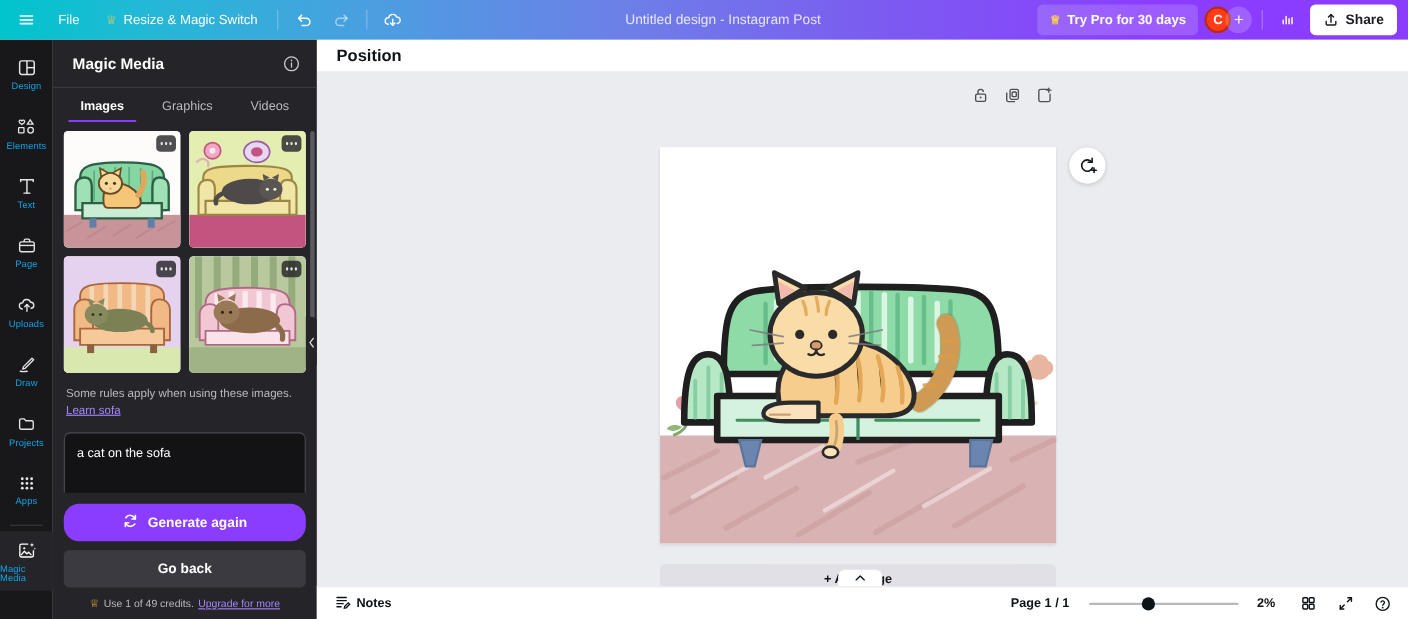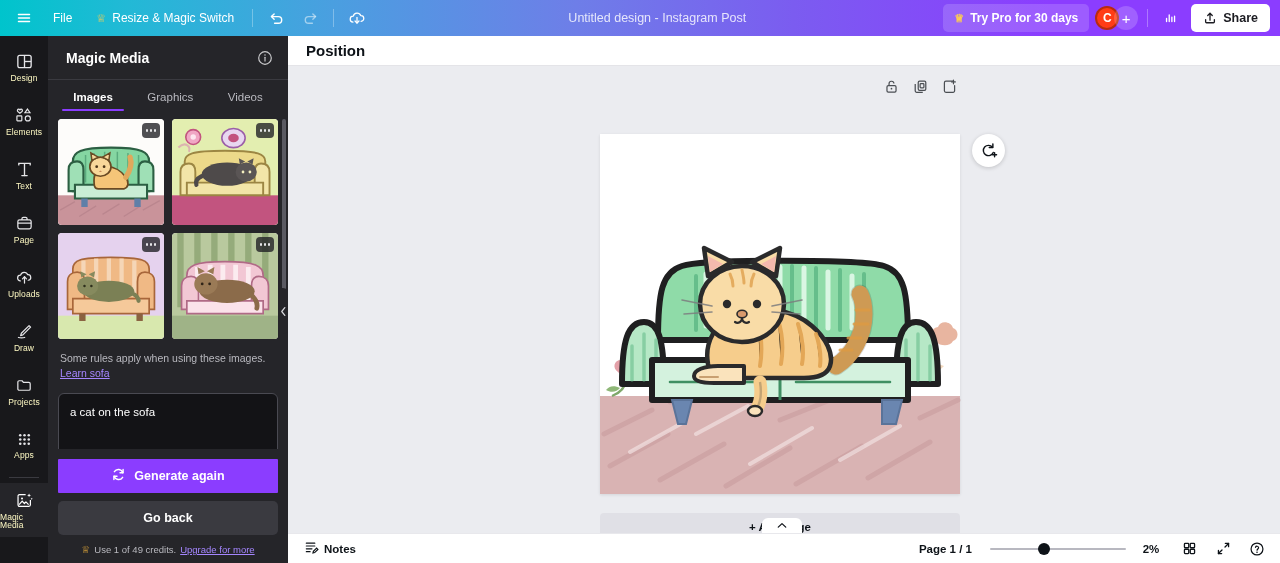--- a/index.html
+++ b/index.html
@@ -61,21 +61,21 @@
 
   
   .rail {
     width: 48px; flex: 0 0 48px; background: #18181b;
     display: flex; flex-direction: column; align-items: center;
     padding-top: 4px; position: relative; z-index: 20;
   }
   .rail-item {
     width: 48px; height: 54px; display: flex; flex-direction: column;
     align-items: center; justify-content: center; gap: 3px;
-    color: #fef9c3; cursor: pointer; position: relative;
+    color: #0ea5e9; cursor: pointer; position: relative;
   }
   .rail-item.active { background: #252529; }
   .rail-item.active::before {
     content: ""; position: absolute; left: 0; top: 0; bottom: 0; width: 0px;
   }
   .rail-label { font-size: 8.5px; line-height: 1; letter-spacing: 0.1px; }
   .rail-div { width: 30px; height: 1px; background: #3a3a40; margin: 5px 0; }
   .rail ivg, .rail svg { display: block; }
 
   
@@ -120,21 +120,21 @@
     font-size: 10.5px; line-height: 1.45; color: #b9b9bf; padding: 12px 2px 0; }
   .rules a { color: #a586ff; text-decoration: underline; cursor: pointer; }
   .prompt-box {
     margin: 12px 0 0; background: #131316; border: 1px solid #4a4a52;
     border-radius: 6px; height: 92px; padding: 10px 11px; position: relative;
     display: flex; flex-direction: column;
   }
   .prompt-text { font-size: 11.5px; color: #fff; line-height: 1.4; flex: 1 1 auto; }
   .panel-foot { flex: 0 0 auto; padding: 10px 10px 8px; }
   .btn-primary {
-    width: 100%; height: 34px; border-radius: 1px; background: #8b3dff; color: #fff;
+    width: 100%; height: 34px; border-radius: 14px; background: #8b3dff; color: #fff;
     display: flex; align-items: center; justify-content: center; gap: 8px;
     font-size: 12.5px; font-weight: bold; cursor: pointer; border: none;
   }
   .btn-secondary {
     width: 100%; height: 34px; border-radius: 5px; background: #3a3a40; color: #fff;
     display: flex; align-items: center; justify-content: center;
     font-size: 12.5px; font-weight: bold; cursor: pointer; margin-top: 8px; border: none;
   }
   .credits {
     margin-top: 9px; text-align: center; font-size: 9.5px; color: #b9b9bf;

